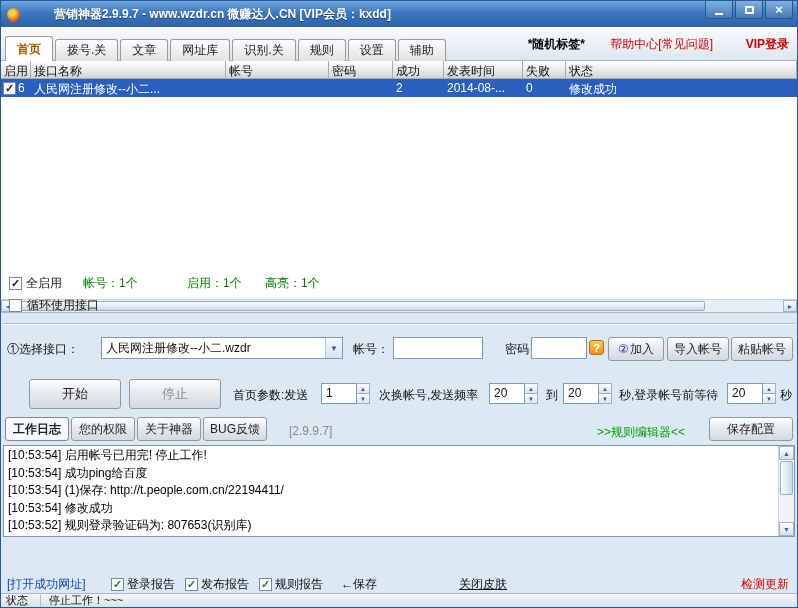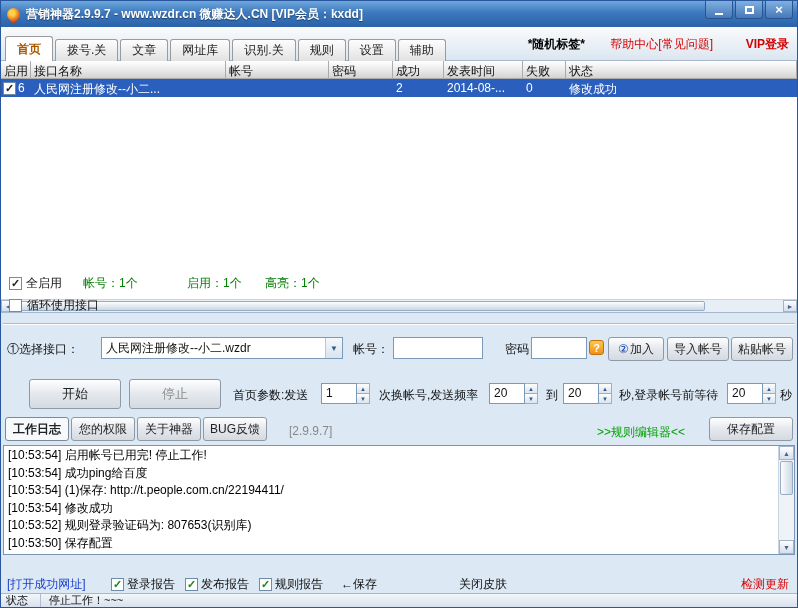--- a/index.html
+++ b/index.html
@@ -8,21 +8,21 @@
   .window {
     position:relative; width:798px; height:608px; margin:0 auto;
     background:#DCE9F5; border:1px solid #29579E; overflow:hidden;
     font-size:12px; color:#111;
   }
 
   
   .titlebar {
     position:absolute; top:0; left:0; right:0; height:26px;
     background:linear-gradient(180deg,#6FA8DC 0%,#3C78BE 45%,#2B62A8 100%);
-    display:flex; align-items:center; padding:8px 6px; color:#fff;
+    display:flex; align-items:center; padding:8px 6px; color:#fff;gap:28px;
   }
   .app-icon {
     width:13px; height:13px; margin-right:6px;
     background:radial-gradient(circle at 50% 65%, #FFD24A 25%, #F07818 60%, #C83010 100%);
     border-radius:50% 0 50% 50%; transform:rotate(135deg);
     flex:0 0 auto;
   }
   .title-text { font-weight:bold; text-shadow:0 1px 1px rgba(0,0,0,.45); white-space:nowrap; }
   .winbtns { position:absolute; right:4px; top:0; display:flex; gap:2px; }
   .winbtn {
@@ -143,21 +143,21 @@
 
   
   .logtabs { position:absolute; top:414px; left:0; right:0; height:28px; }
   .logtab-btn { position:absolute; top:2px; width:64px; height:24px; }
   .logtab-btn.active { background:#F6FAFD; font-weight:bold; border-color:#7A8A98; }
   .logtabs .version { position:absolute; left:288px; top:9px; color:#888; }
   .logtabs .rule-editor { position:absolute; left:596px; top:9px; color:#00A000; }
 
   
   .logarea {
-    position:absolute; top:444px; left:2px; right:2px; height:110px;
+    position:absolute; top:444px; left:2px; right:2px; height:92px;
     background:#fff; border:1px solid #7A96B4; overflow:hidden; padding:1px 3px 1px 4px;
   }
   .logline { height:17.5px; line-height:17.5px; white-space:nowrap; overflow:hidden; color:#000; }
   .vscroll {
     position:absolute; right:0; top:0; bottom:0; width:16px;
     background:#EFF3F8; border-left:1px solid #C8D4E0;
   }
   .vscroll .sbtn { width:15px; height:14px; border:1px solid #A2B4C8; }
   .vscroll .top { position:absolute; top:0; }
   .vscroll .bottom { position:absolute; bottom:0; }
@@ -365,21 +365,21 @@
         </span>
       <span>发布报告</span>
     </span>
     <span class="item" style="left:258px;">
       <span class="cb">
           <span class="mark green">✓</span>
         </span>
       <span>规则报告</span>
     </span>
     <span class="item" style="left:340px;">←保存</span>
-    <span class="item" style="left:458px;">关闭皮肤</span>
+    <span class="item" style="left:458px;text-decoration:underline;">关闭皮肤</span>
     <span class="item red-text" style="right:8px; left:auto;">检测更新</span>
   </div>
 
   <div class="statusbar">
     <span class="st-label">状态</span>
     <span class="st-text">停止工作！~~~</span>
   </div>
 
 </div>
 

